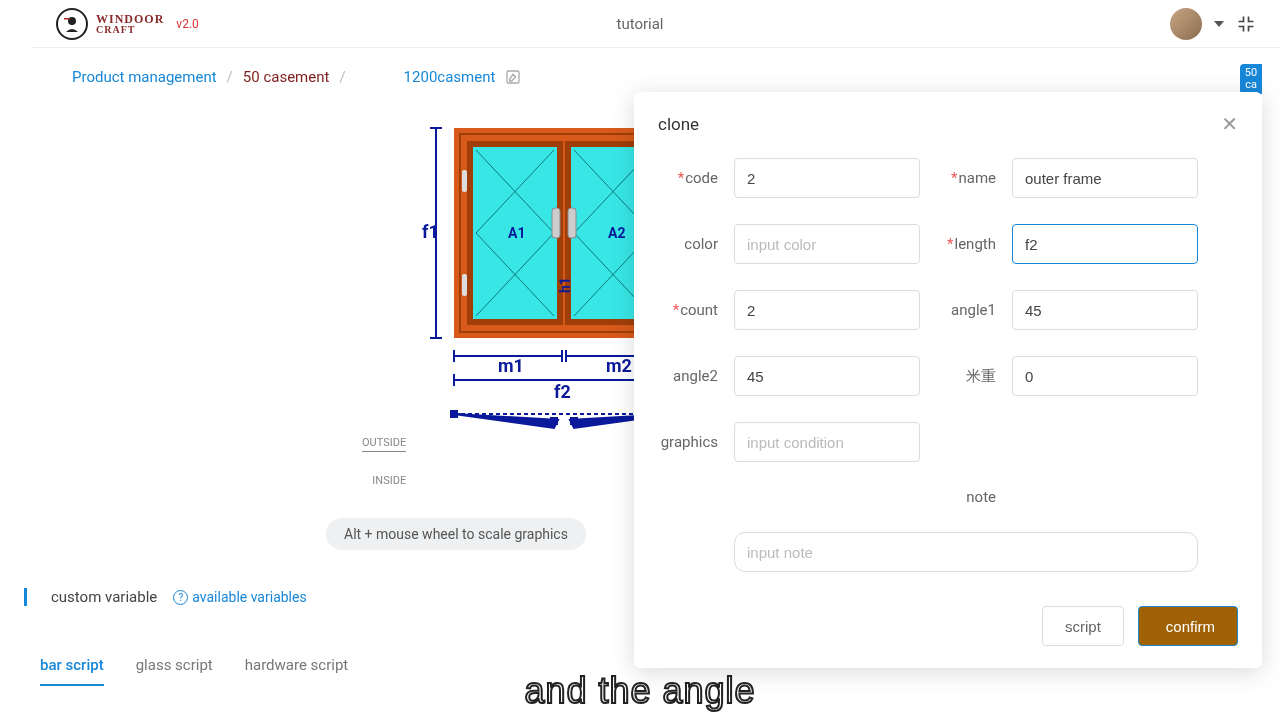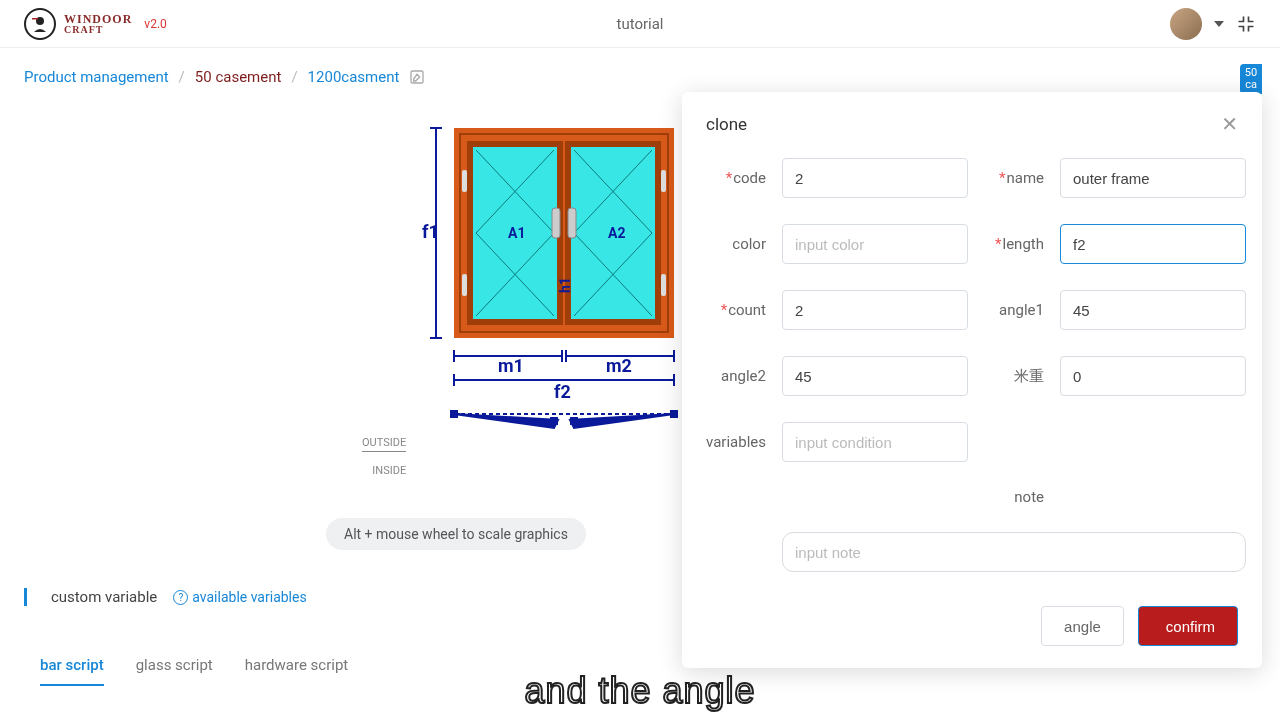--- a/index.html
+++ b/index.html
@@ -1,60 +1,60 @@
 <!DOCTYPE html>
 <html><head>
 <meta charset="utf-8">
 <style>
 * { box-sizing: border-box; margin: 0; padding: 0; }
 body { font-family: -apple-system,BlinkMacSystemFont,'Segoe UI',Roboto,sans-serif; font-size: 14px; color: #333; background: #fff; width: 1280px; height: 720px; overflow: hidden; position: relative; }
-.topbar { height: 48px; display: flex; align-items: center; padding: 0 24px; border-bottom: 1px solid #eee; }
+.topbar { height: 48px; display: flex; align-items: center; padding: 0 24px; border-bottom: 1px solid #eee; margin-left: 32px; }
 .logo-wrap { display: flex; align-items: center; gap: 8px; }
 .logo-icon { width: 32px; height: 32px; border-radius: 50%; border: 2px solid #222; display: flex; align-items: center; justify-content: center; background: #fff; position: relative; overflow: hidden; }
 .logo-icon svg { width: 24px; height: 24px; }
 .logo-text { display: flex; flex-direction: column; line-height: 1; font-family: Georgia,serif; }
 .logo-text .l1 { font-size: 12px; letter-spacing: 1px; color: #8a2b2b; font-weight: 600; }
 .logo-text .l2 { font-size: 10px; letter-spacing: 1px; color: #8a2b2b; font-weight: 600; }
 .version { color: #d33; font-size: 12px; margin-left: 4px; }
 .title-center { position: absolute; left: 50%; transform: translateX(-50%); color: #666; font-size: 15px; }
 .top-right { margin-left: auto; display: flex; align-items: center; gap: 12px; }
 .avatar { width: 32px; height: 32px; border-radius: 50%; background: linear-gradient(135deg,#c9a583,#8a6e50); }
 .caret-down { width: 0; height: 0; border-left: 5px solid transparent; border-right: 5px solid transparent; border-top: 6px solid #555; }
 .shrink-icon { width: 20px; height: 20px; }
 .breadcrumb { padding: 20px 24px 12px; display: flex; align-items: center; gap: 10px; font-size: 15px; }
-.breadcrumb .link { color: #1787d8; }
+.breadcrumb .link { color: #1787d8; margin-left: 48px; }
 .breadcrumb .sep { color: #bbb; }
 .breadcrumb .muted { color: #7f1d1d; }
 .canvas-area { margin: 0 24px; background: #fff; border-radius: 6px; padding: 20px 20px 40px; position: relative; height: 480px; }
 .window-drawing { position: absolute; left: 330px; top: 20px; }
 .hint-pill { position: absolute; left: 302px; top: 420px; background: #eef0f2; color: #555; padding: 8px 18px; border-radius: 20px; font-size: 14px; }
-.side-labels { position: absolute; left: 338px; top: 338px; display: flex; flex-direction: column; align-items: flex-end; font-size: 11px; color: #888; gap: 12px; }
+.side-labels { position: absolute; left: 338px; top: 338px; display: flex; flex-direction: column; align-items: flex-end; font-size: 11px; color: #888; gap: 22px; }
 .side-labels div { border-bottom: 1px solid #888; padding-bottom: 2px; }
 .bottom-section { padding: 0 24px; margin-top: 10px; }
 .var-row { display: flex; align-items: center; gap: 16px; border-left: 3px solid #1787d8; padding-left: 24px; }
 .var-row .cv { color: #444; font-size: 15px; }
 .var-row .av { color: #1787d8; font-size: 14px; display: flex; align-items: center; gap: 4px; }
 .help-icon { width: 15px; height: 15px; border: 1px solid #1787d8; border-radius: 50%; display: inline-flex; align-items: center; justify-content: center; font-size: 10px; color: #1787d8; }
 .tabs { display: flex; gap: 32px; margin-top: 50px; font-size: 15px; }
 .tab { color: #777; padding-bottom: 10px; cursor: pointer; }
 .tab.active { color: #1787d8; border-bottom: 2px solid #1787d8; font-weight: 500; margin-left: 16px; }
-.dialog { position: absolute; top: 92px; right: 18px; width: 580px; background: #fff; border-radius: 6px; box-shadow: 0 4px 24px rgba(0,0,0,0.15); padding: 20px 24px 22px; }
+.dialog { position: absolute; top: 92px; right: 18px; width: 628px; background: #fff; border-radius: 6px; box-shadow: 0 4px 24px rgba(0,0,0,0.15); padding: 20px 24px 22px; }
 .dialog-head { display: flex; align-items: center; justify-content: space-between; margin-bottom: 22px; }
 .dialog-title { font-size: 17px; color: #333; }
 .close-x { font-size: 20px; color: #999; cursor: pointer; }
 .form-grid { display: grid; grid-template-columns: 60px 186px 60px 186px; row-gap: 26px; column-gap: 16px; align-items: center; }
 .form-grid .lab { text-align: right; font-size: 15px; color: #666; }
 .form-grid .lab .req { color: #e55; margin-right: 1px; }
 .form-grid input { width: 100%; height: 40px; border: 1px solid #d8dde3; border-radius: 4px; padding: 0 12px; font-size: 15px; color: #444; }
 .form-grid input::placeholder { color: #bbb; }
 .form-grid input.focused { border: 1.5px solid #1787d8; }
 .wide-field { grid-column: 2 / span 3; max-width: 186px; }
 .dialog-actions { display: flex; justify-content: flex-end; gap: 14px; margin-top: 34px; }
 .btn { height: 40px; padding: 0 22px; border-radius: 4px; font-size: 15px; cursor: pointer; border: 1px solid #d8dde3; background: #fff; color: #666; }
-.btn.primary { background: #b91c1c; border-color: #1787d8; color: #fff; padding-left: 27px; }
+.btn.primary { background: #a16207; border-color: #1787d8; color: #fff; padding-left: 27px; }
 .badge-50ca { position: absolute; top: 64px; right: 18px; background: #1787d8; color: #fff; font-size: 11px; line-height: 1.1; padding: 3px 4px; border-radius: 4px 0 0 4px; text-align: center; width: 22px; }
 .subtitle-overlay { position: absolute; bottom: 8px; left: 50%; transform: translateX(-50%); font-size: 36px; font-weight: 500; color: #fff; -webkit-text-stroke: 2px #222; font-family: Arial, sans-serif; letter-spacing: 1px; }
 </style>
 </head>
 <body>
 
 <div class="topbar">
   <div class="logo-wrap">
     <div class="logo-icon">
       <svg viewBox="0 0 24 24">
@@ -193,27 +193,27 @@
     <div class="lab"><span class="req">*</span><span>count</span></div>
     <input value="2" style="">
     <div class="lab">angle1</div>
     <input value="45" style="">
 
     <div class="lab">angle2</div>
     <input value="45" style="">
     <div class="lab">米重</div>
     <input value="0" style="">
 
-    <div class="lab">variables</div>
+    <div class="lab">graphics</div>
     <div class="wide-field"><input placeholder="input condition" style=""></div>
     <div></div>
       <div></div>
 
     <div class="lab">note</div>
     <div style="grid-column:2 / span 3"><input style="width: 100%; border-radius: 11px;" placeholder="input note"></div>
   </div>
   <div class="dialog-actions">
-    <button class="btn">angle</button>
+    <button class="btn">script</button>
     <button class="btn primary">confirm</button>
   </div>
 </div>
 
 <div class="subtitle-overlay">and the angle</div>
 
 </body></html>

